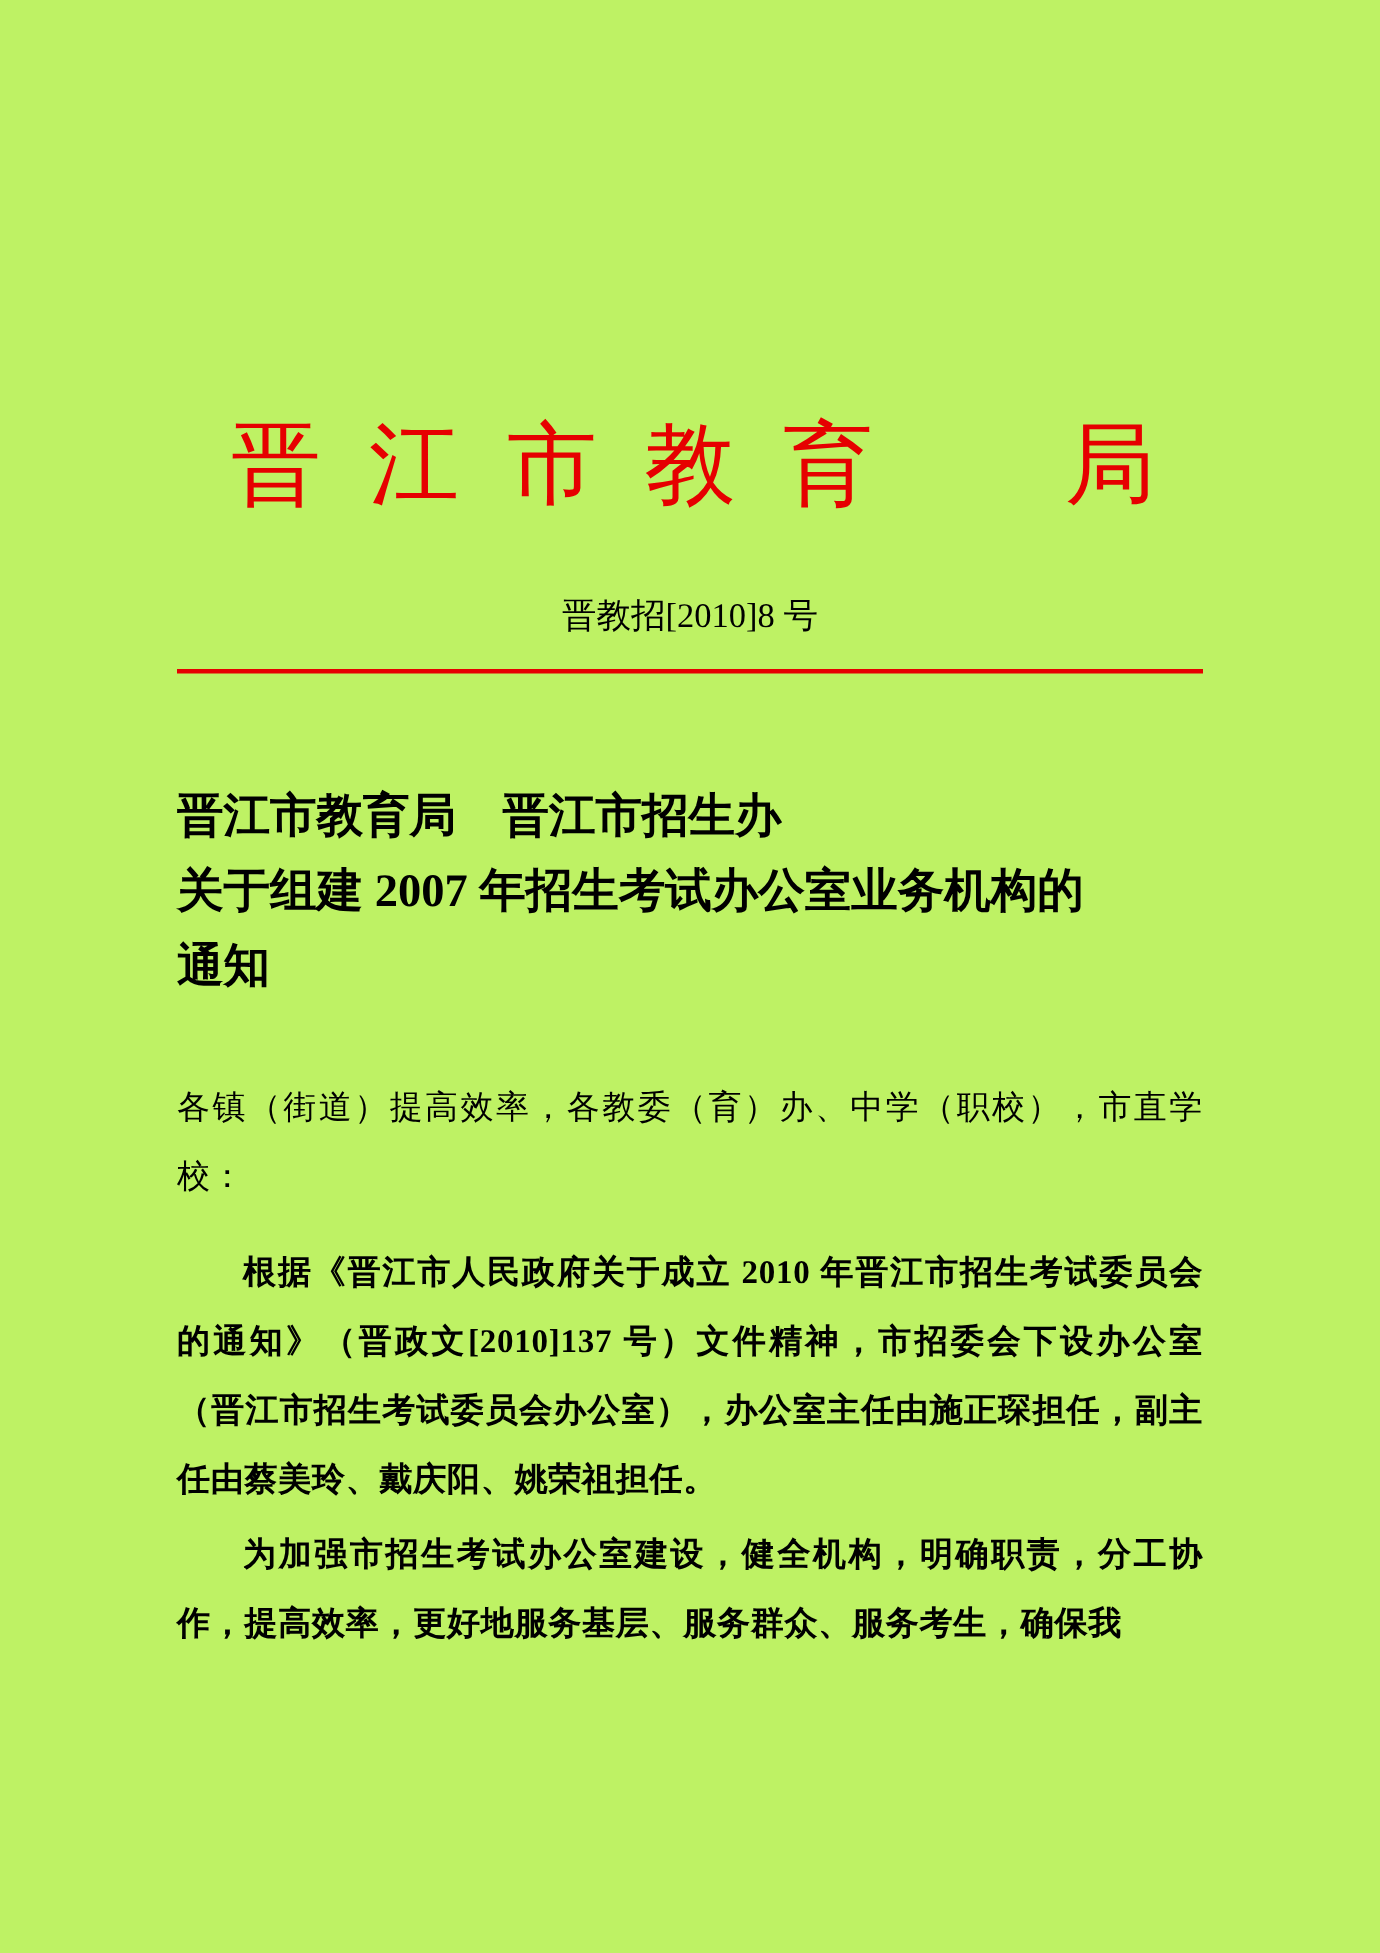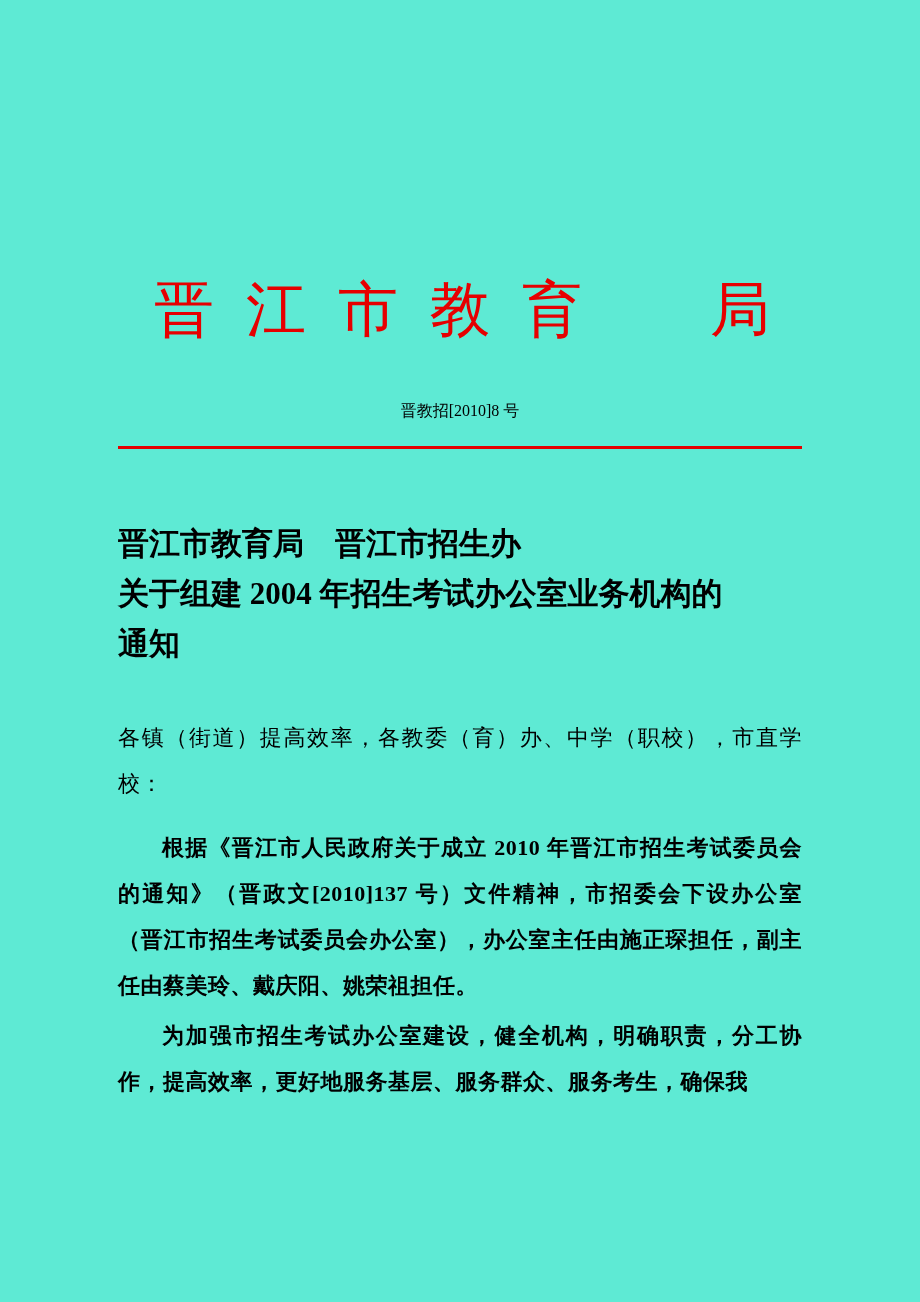--- a/index.html
+++ b/index.html
@@ -9,41 +9,41 @@
     height: 1302px;
     font-family: "Liberation Serif", "DejaVu Serif", serif;
     color: #000000;
     position: relative;
   }
   .page {
     width: 920px;
     height: 1302px;
     padding: 0 118px;
     overflow: hidden;
-    background: #5eead4;
+    background: #bef264;
   }
   
   .letterhead {
     padding-top: 262px;
     padding-left: 36px;
     color: #e60000;
   }
   .lh-line {
     font-size: 60px;
     line-height: 96px;
     white-space: nowrap;
     font-weight: 400;
   }
   .lh-main { letter-spacing: 32px; }
   .lh-last { margin-left: 96px; }
   
   .doc-number {
     margin-top: 40px;
     text-align: center;
-    font-size: 16px;
+    font-size: 23px;
     line-height: 26px;
     color: #000000;
   }
   
   .red-rule {
     border: none;
     height: 3px;
     background: #e60000;
     margin-top: 22px;
     width: 100%;
@@ -83,21 +83,21 @@
       <span class="lh-main">晋江市教育</span><span class="lh-last">局</span>
     </div>
   </div>
 
   <div class="doc-number">晋教招[2010]8 号</div>
 
   <hr class="red-rule">
 
   <div class="title-block">
     <div class="title-line">晋江市教育局　晋江市招生办</div>
-    <div class="title-line">关于组建 2004 年招生考试办公室业务机构的</div>
+    <div class="title-line">关于组建 2007 年招生考试办公室业务机构的</div>
     <div class="title-line">通知</div>
   </div>
 
   <div class="body-block">
     <p class="salutation">各镇（街道）提高效率，各教委（育）办、中学（职校），市直学校：</p>
     <p class="para">根据《晋江市人民政府关于成立 2010 年晋江市招生考试委员会的通知》（晋政文[2010]137 号）文件精神，市招委会下设办公室（晋江市招生考试委员会办公室），办公室主任由施正琛担任，副主任由蔡美玲、戴庆阳、姚荣祖担任。</p>
     <p class="para">为加强市招生考试办公室建设，健全机构，明确职责，分工协作，提高效率，更好地服务基层、服务群众、服务考生，确保我</p>
   </div>
 
 </div>

